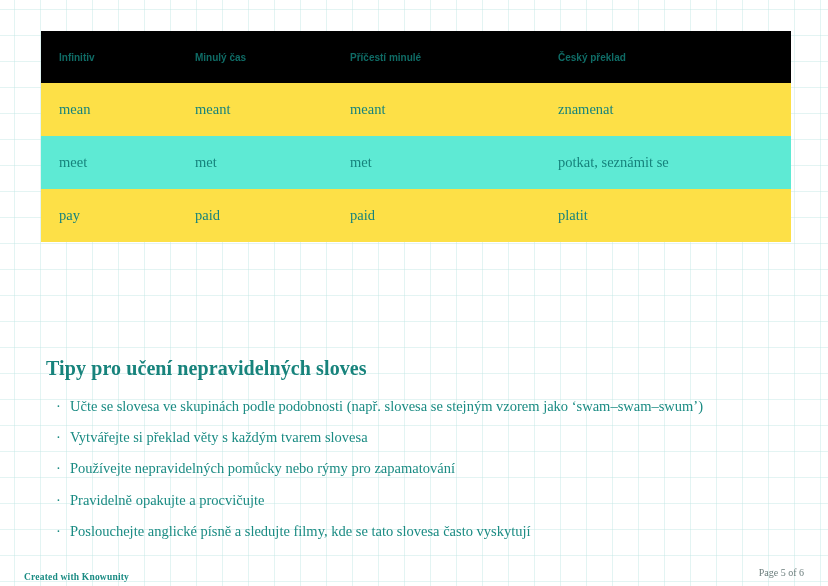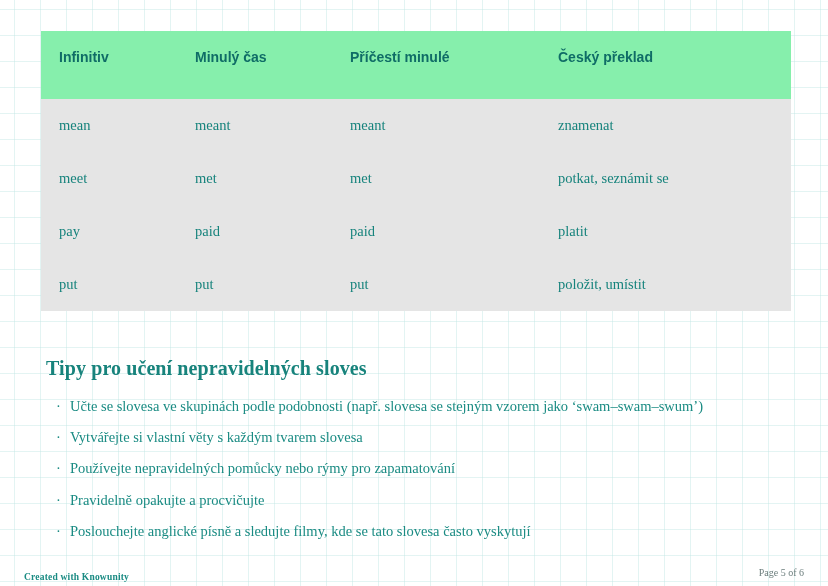--- a/index.html
+++ b/index.html
@@ -45,42 +45,42 @@
   
   .verb-table {
     position: absolute;
     left: 41px;
     top: 31px;
     width: 750px;
     border-collapse: collapse;
     table-layout: fixed;
   }
   .verb-table th {
-    background: #86efac;
+    background: #000000;
     color: #0f6c66;
     font-family: "Liberation Sans", sans-serif;
-    font-size: 14px;
+    font-size: 10px;
     font-weight: bold;
     text-align: left;
-    padding: 16px 0 32px 18px;
+    padding: 16px 0 16px 18px;
     height: 20px;
   }
   .verb-table td {
     color: #16837c;
     font-family: "Liberation Serif", serif;
     font-size: 14.5px;
     padding: 16px 0 16px 18px;
     height: 21px;
     vertical-align: middle;
   }
   .verb-table tr.alt td {
-    background: #e5e5e5;
+    background: #5eead4;
   }
   .verb-table tr.plain td {
-    background: #e5e5e5;
+    background: #fde047;
   }
   .verb-table col.c1 { width: 136px; }
   .verb-table col.c2 { width: 155px; }
   .verb-table col.c3 { width: 208px; }
   .verb-table col.c4 { width: 251px; }
 
   
   .tips-title {
     position: absolute;
     left: 46px;
@@ -172,39 +172,33 @@
         <td>met</td>
         <td>met</td>
         <td>potkat, seznámit se</td>
       </tr>
       <tr class="plain">
         <td>pay</td>
         <td>paid</td>
         <td>paid</td>
         <td>platit</td>
       </tr>
-      <tr class="alt">
-        <td>put</td>
-        <td>put</td>
-        <td>put</td>
-        <td>položit, umístit</td>
-      </tr>
     </tbody>
   </table>
 
   <div class="tips-title">Tipy pro učení nepravidelných sloves</div>
 
   <ul class="tips-list">
     <li>
       <span class="bullet">·</span>
       <span>Učte se slovesa ve skupinách podle podobnosti (např. slovesa se stejným vzorem jako ‘swam–swam–swum’)</span>
     </li>
     <li>
       <span class="bullet">·</span>
-      <span>Vytvářejte si vlastní věty s každým tvarem slovesa</span>
+      <span>Vytvářejte si překlad věty s každým tvarem slovesa</span>
     </li>
     <li>
       <span class="bullet">·</span>
       <span>Používejte nepravidelných pomůcky nebo rýmy pro zapamatování</span>
     </li>
     <li>
       <span class="bullet">·</span>
       <span>Pravidelně opakujte a procvičujte</span>
     </li>
     <li>

